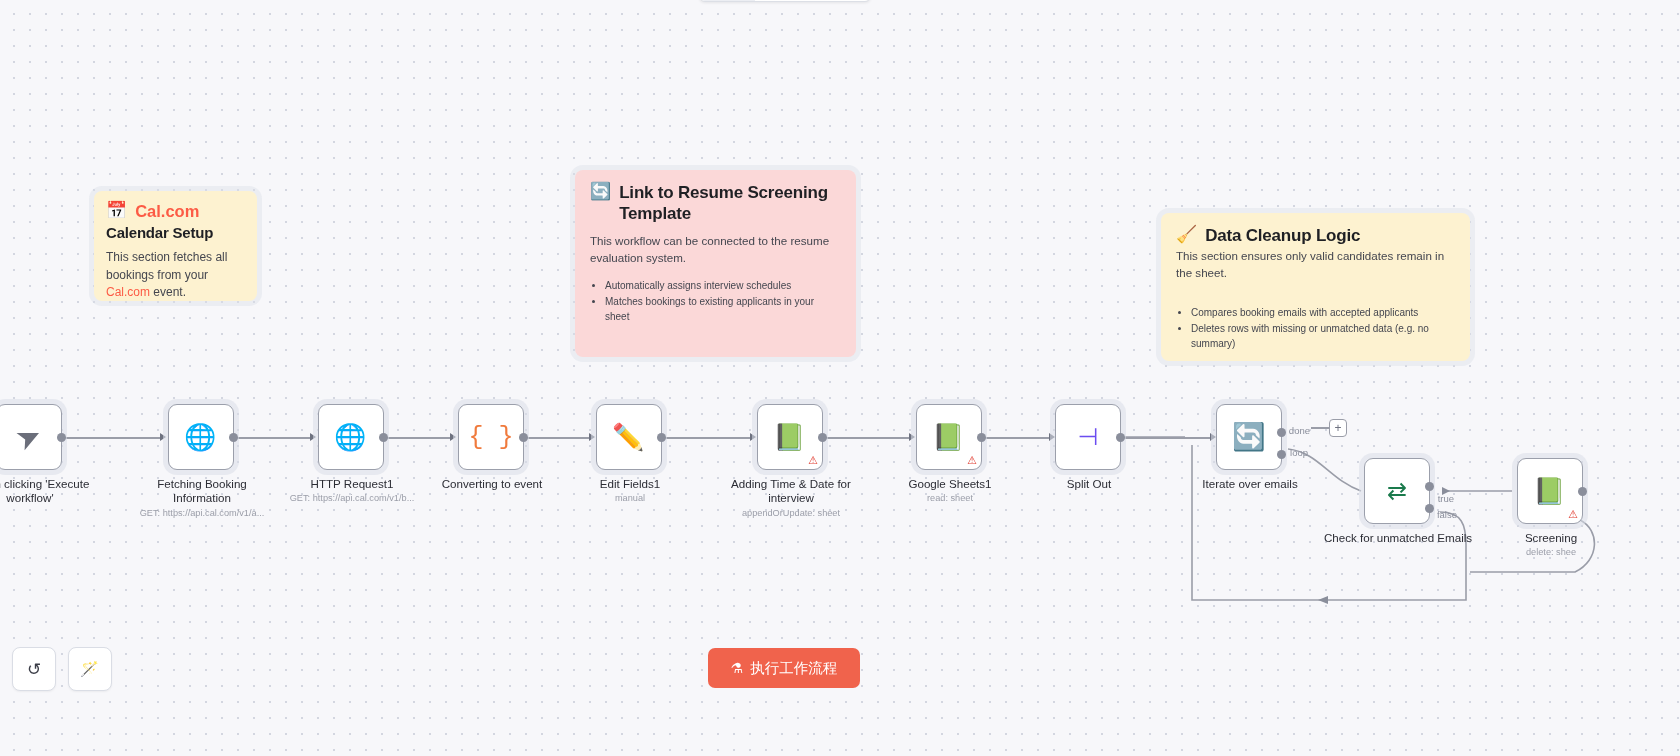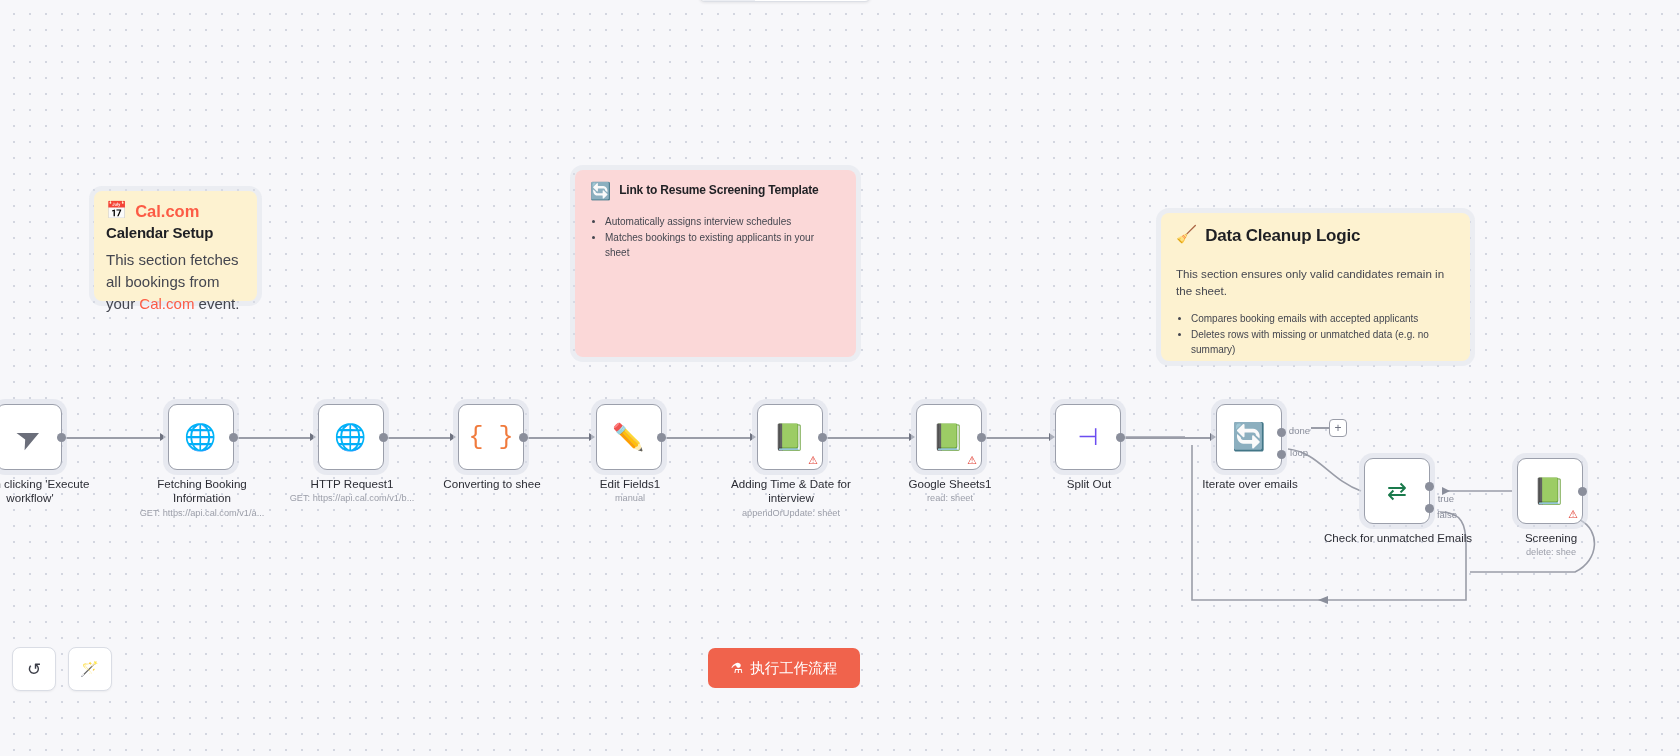--- a/index.html
+++ b/index.html
@@ -19,37 +19,37 @@
     display:flex;align-items:flex-end;overflow:hidden;
     box-shadow:0 1px 3px rgba(0,0,0,.08);
   }
   .ttab{flex:0 0 auto;padding:3px 10px 4px;font-size:11.5px;color:#4a4c57;line-height:1;}
   .ttab.active{background:#eceef3;font-weight:600;}
   
   .note{position:absolute;border-radius:8px;box-sizing:border-box;
         box-shadow:0 0 0 5px rgba(220,223,233,.45);}
   .note-h{display:flex;align-items:flex-start;gap:8px;}
   .note-emoji{font-size:17px;line-height:1.1;flex:0 0 auto;}
-  .note-title{font-size:12px;font-weight:700;line-height:1.23;letter-spacing:-.2px;color:#1f2024;}
+  .note-title{font-size:17px;font-weight:700;line-height:1.23;letter-spacing:-.2px;color:#1f2024;}
   .note-p{font-size:11.6px;line-height:1.45;color:#44464f;margin:8px 0 0;}
   .note-ul{margin:12px 0 0;padding-left:15px;}
   .note-ul li{font-size:10px;line-height:1.5;color:#44464f;margin-bottom:1px;}
   .note-foot{font-size:11.6px;line-height:1.45;color:#44464f;margin:12px 0 0;padding-left:12px;}
 
   #note-cal{left:94px;top:191px;width:163px;height:110px;background:#fdf2d0;}
   #note-cal .cal-brand{font-size:16.5px;font-weight:600;color:#fc5b45;line-height:1.15;}
   #note-cal .note-title{font-size:15px;margin-top:3px;}
-  #note-cal .note-p{font-size:15px;margin-top:7px;}
+  #note-cal .note-p{font-size:12px;margin-top:7px;}
   #note-cal .lnk{color:#fc5b45;}
 
   #note-pink{left:575px;top:170px;width:281px;height:187px;background:#fbd8d8;padding:13px 15px;}
   #note-yellow{left:1161px;top:213px;width:309px;height:148px;background:#fdf2d0;padding:13px 15px;}
   #note-yellow .note-title{font-size:17px;}
-  #note-yellow .note-p{margin-top:19px;}
-  #note-yellow .note-ul{margin-top:11px;}
+  #note-yellow .note-p{margin-top:1px;}
+  #note-yellow .note-ul{margin-top:23px;}
 
   
   .node{position:absolute;width:66px;height:66px;background:#fff;
         border:1.6px solid #9b9fab;border-radius:9px;box-sizing:border-box;
         box-shadow:0 0 0 5px rgba(219,222,232,.55);
         display:flex;align-items:center;justify-content:center;}
   .node .glyph{font-size:26px;line-height:1;}
   .nlabel{position:absolute;text-align:center;font-size:11.6px;line-height:1.25;
           color:#2b2c34;width:150px;left:-42px;top:72px;}
   .nsub{display:block;font-size:9.2px;color:#9a9da8;margin-top:2px;line-height:1.2;}
@@ -92,20 +92,21 @@
   </div>
   <div class="note-title">Calendar Setup</div>
   <div class="note-p"><span>This section fetches all bookings from your </span><span class="lnk">Cal.com</span><span> event.</span></div>
 </div>
 
 <div class="note" id="note-pink">
   <div class="note-h">
     <span class="note-emoji">🔄</span>
     <span class="note-title">Link to Resume Screening Template</span>
   </div>
+  <p class="note-p">This workflow can be connected to the resume evaluation system.</p>
   <ul class="note-ul">
     <li>Automatically assigns interview schedules</li>
     <li>Matches bookings to existing applicants in your sheet</li>
   </ul>
 </div>
 
 <div class="note" id="note-yellow">
   <div class="note-h">
     <span class="note-emoji">🧹</span>
     <span class="note-title">Data Cleanup Logic</span>
@@ -175,21 +176,21 @@
   <div class="nlabel">
     <span>HTTP Request1</span>
     <span class="nsub">GET: https://api.cal.com/v1/b...</span>
   </div>
 </div>
 
 <div class="node" style="left:458px;top:404px;">
   <span class="glyph" style="color:#f07a3c;font-size:25px;font-family:'Liberation Mono',monospace;">{ }</span>
   <div class="port out"></div>
   <div class="nlabel">
-    <span>Converting to shee</span>
+    <span>Converting to event</span>
     <span class="nsub"></span>
   </div>
 </div>
 
 <div class="node" style="left:596px;top:404px;">
   <span class="glyph" style="color:#2a2aff;">✏️</span>
   <div class="port out"></div>
   <div class="nlabel">
     <span>Edit Fields1</span>
     <span class="nsub">manual</span>

